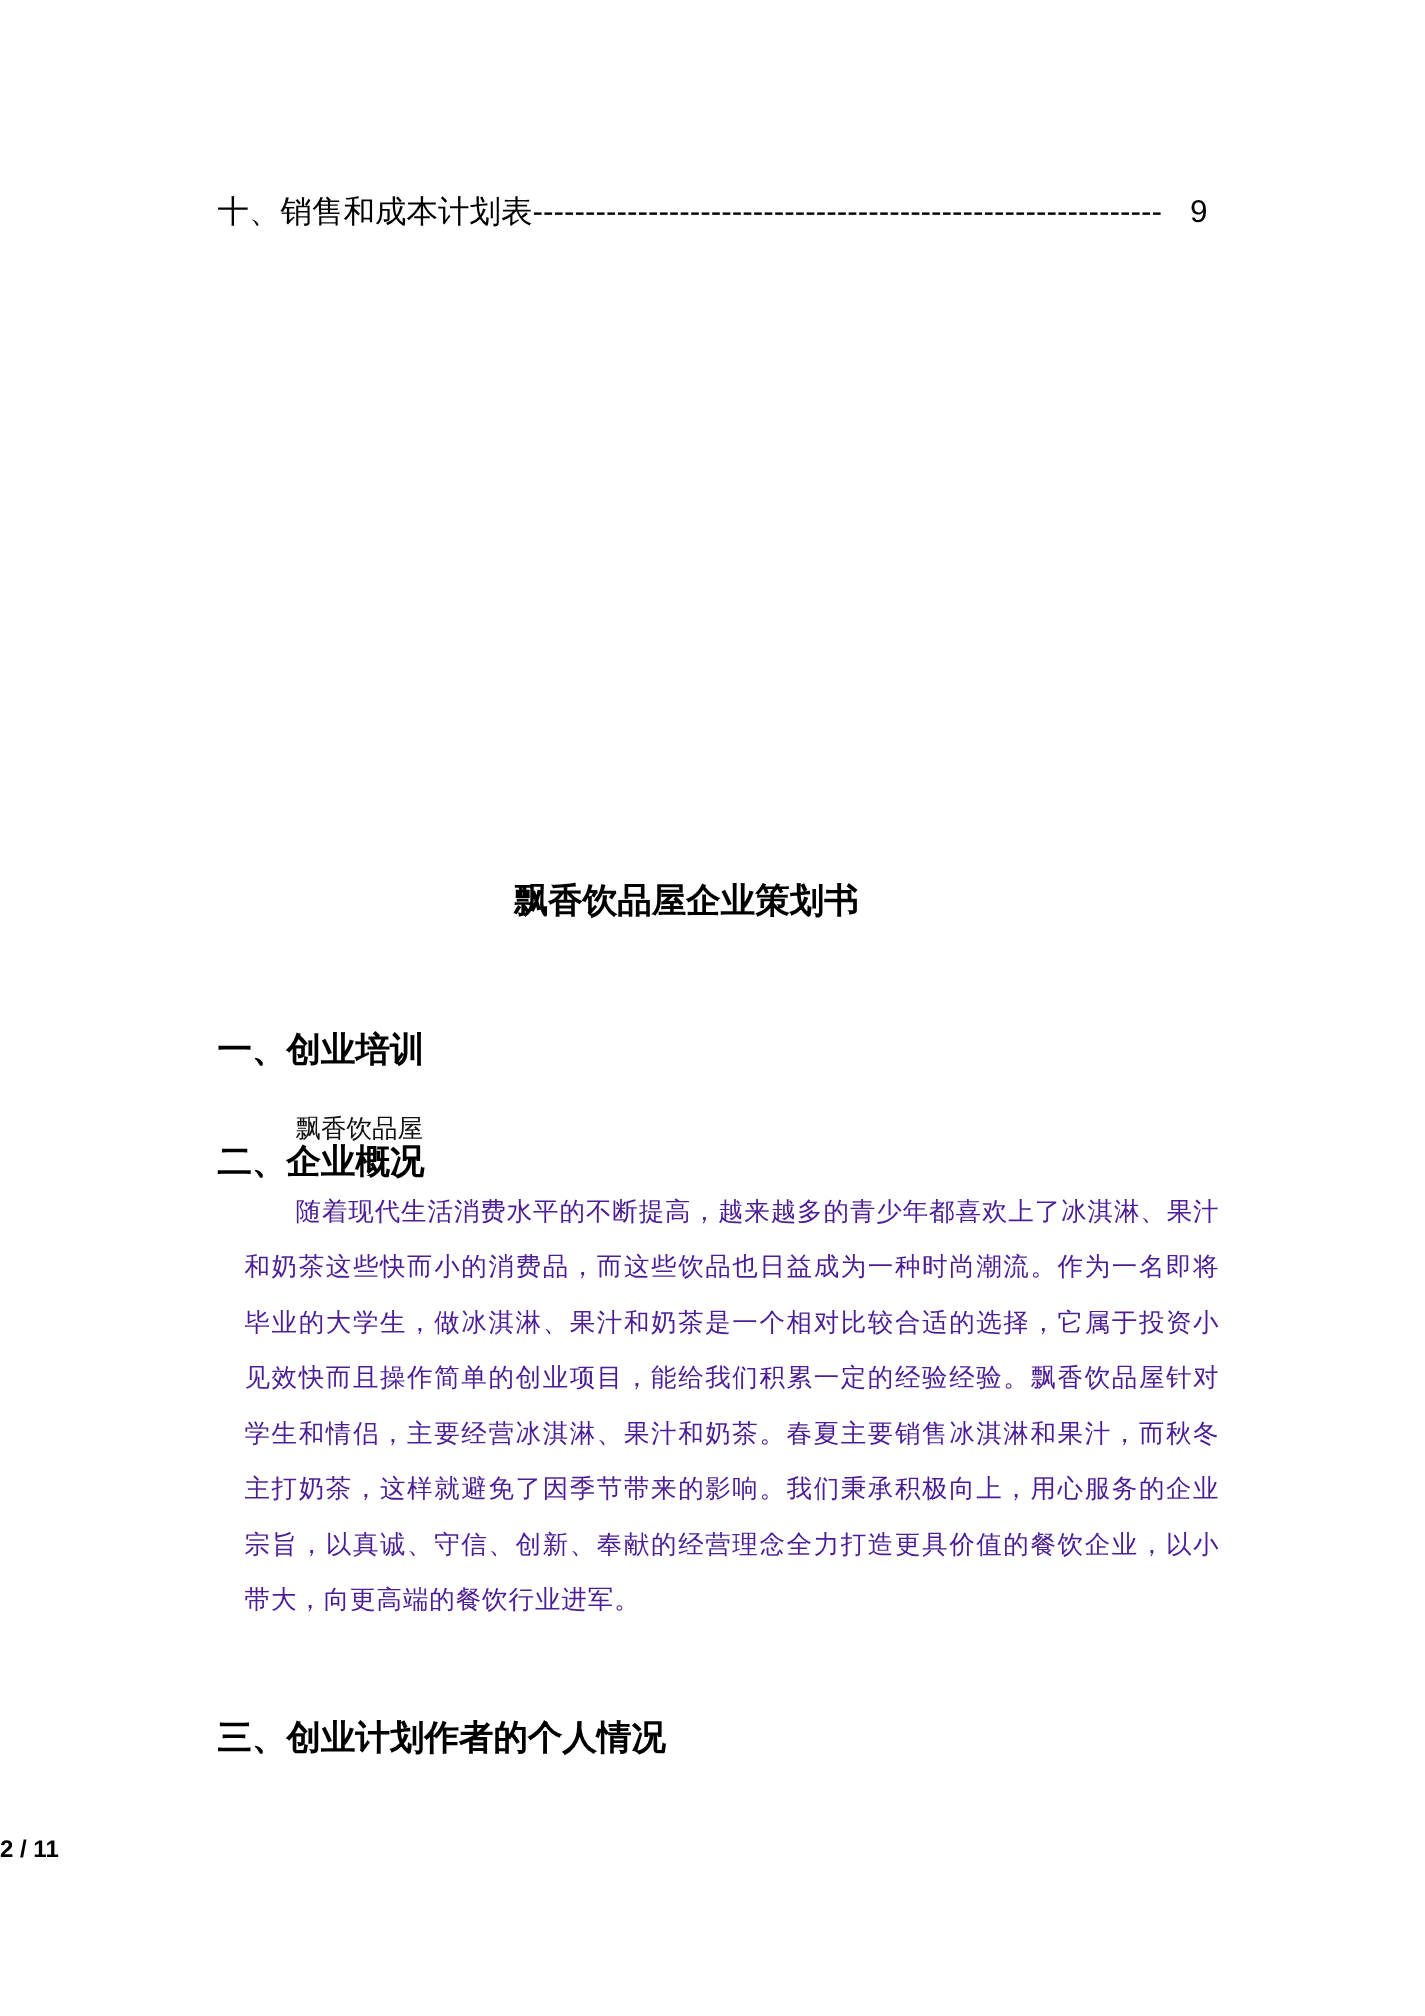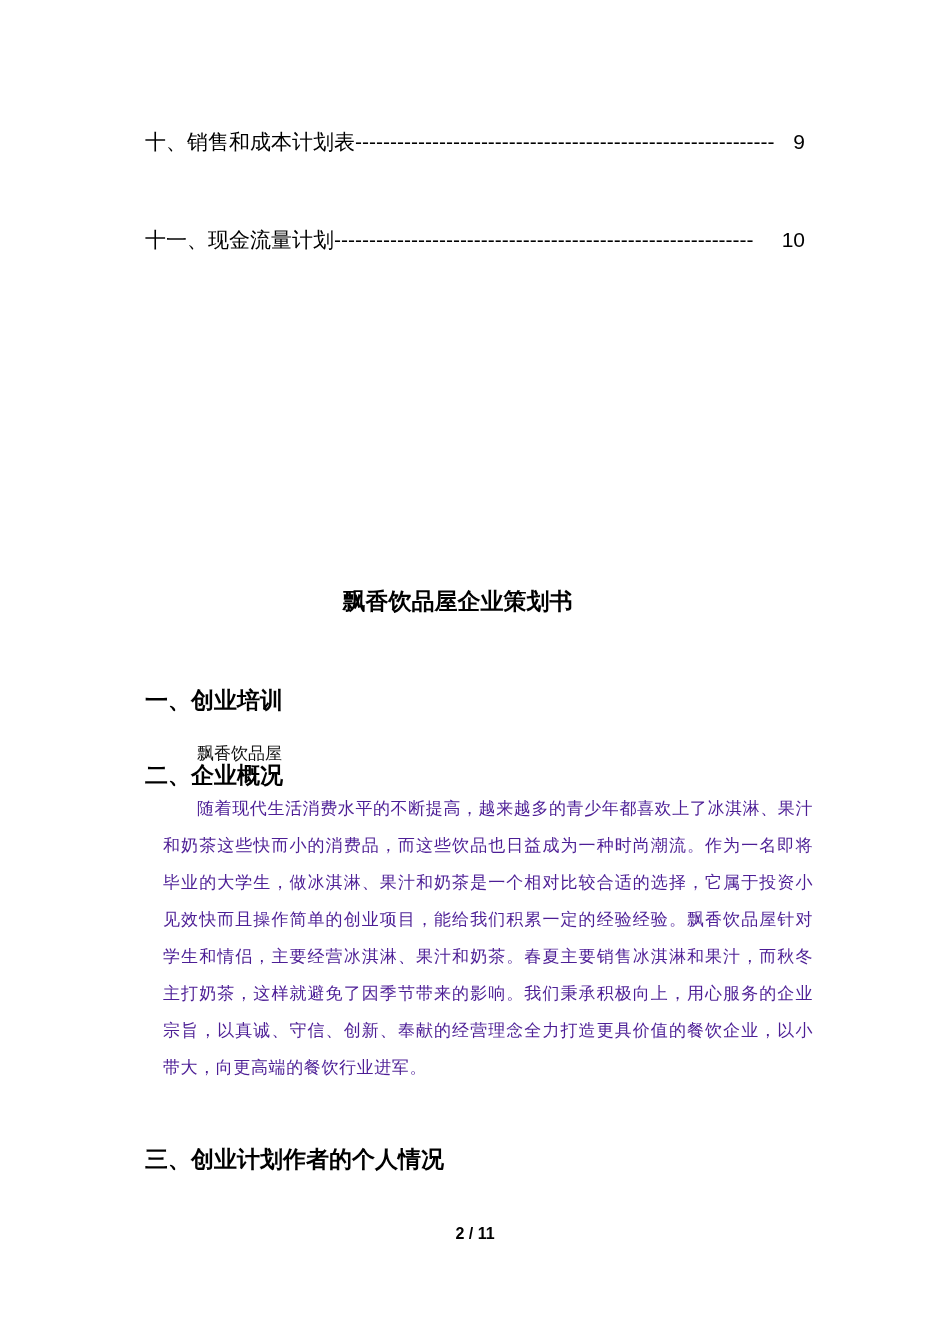--- a/index.html
+++ b/index.html
@@ -24,38 +24,34 @@
   .body-text {
     position: absolute;
     font-family: "DejaVu Serif", serif; font-size: 17px; line-height: 37px; color: #111;
   }
   .para {
     position: absolute; left: 163px; width: 650px; top: 790px;
     font-family: "DejaVu Serif", serif; font-size: 17px; line-height: 37px; color: #4c1d95;
     text-indent: 34px; text-align: justify; letter-spacing: 0.6px;
   }
   .page-num {
-    position: absolute; left: 0; width: 950px; top: 1225px; text-align: center;
+    position: absolute; left: 0; width: 950px; top: 1225px; 
     font-family: "Liberation Sans", sans-serif; font-weight: bold; font-size: 16px;
   }
 </style>
 </head>
 <body>
 
 <div class="page">
 
   <div class="toc-line" style="top:128px;">
     <span class="toc-text">十、销售和成本计划表</span><span class="toc-dots">------------------------------------------------------------</span>
     <span class="toc-page">9</span>
   </div>
 
-  <div class="toc-line" style="top:226px;">
-    <span class="toc-text">十一、现金流量计划</span><span class="toc-dots">------------------------------------------------------------</span>
-    <span class="toc-page">10</span>
-  </div>
 
   <div class="doc-title">飘香饮品屋企业策划书</div>
 
   <div class="h1" style="top:683px;">一、创业培训</div>
   <div class="body-text" style="left:197px; top:719px;margin-top:16px;">飘香饮品屋</div>
 
   <div class="h1" style="top:758px;">二、企业概况</div>
   <div class="para">随着现代生活消费水平的不断提高，越来越多的青少年都喜欢上了冰淇淋、果汁和奶茶这些快而小的消费品，而这些饮品也日益成为一种时尚潮流。作为一名即将毕业的大学生，做冰淇淋、果汁和奶茶是一个相对比较合适的选择，它属于投资小见效快而且操作简单的创业项目，能给我们积累一定的经验经验。飘香饮品屋针对学生和情侣，主要经营冰淇淋、果汁和奶茶。春夏主要销售冰淇淋和果汁，而秋冬主打奶茶，这样就避免了因季节带来的影响。我们秉承积极向上，用心服务的企业宗旨，以真诚、守信、创新、奉献的经营理念全力打造更具价值的餐饮企业，以小带大，向更高端的餐饮行业进军。</div>
 
   <div class="h1" style="top:1142px;">三、创业计划作者的个人情况</div>

